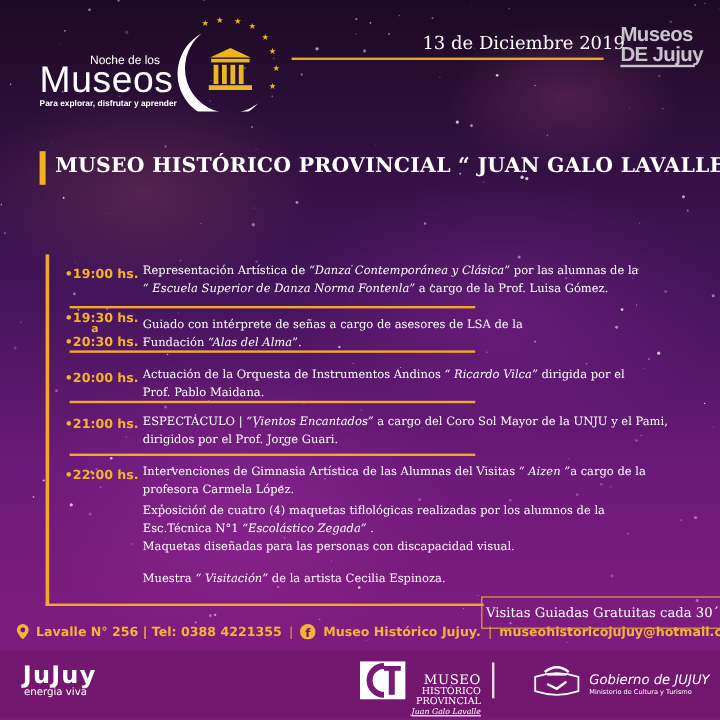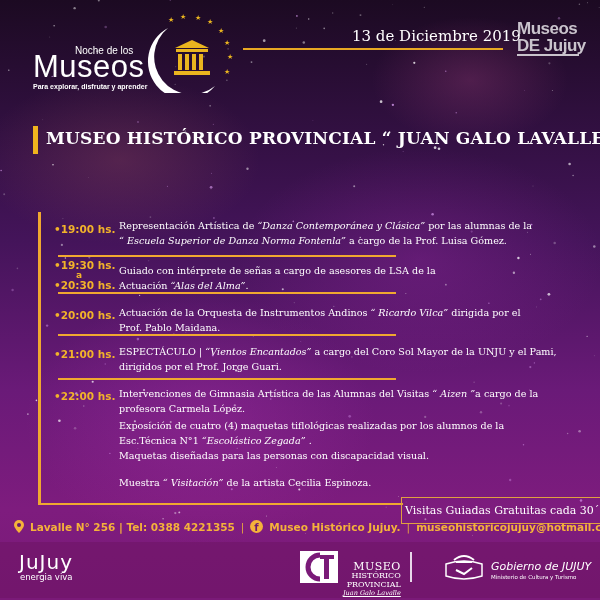--- a/index.html
+++ b/index.html
@@ -34,21 +34,21 @@
   .time{color:#f2b32a;font-family:"DejaVu Sans",sans-serif;font-weight:bold;font-size:10.5px;white-space:nowrap;}
   .time::before{content:"\2022 ";color:#f2b32a;}
   .desc{color:#fff;font-size:9.6px;line-height:15px;}
   .desc i{font-style:italic;}
   .free{left:401px;top:497px;border:1px solid #e0a040;color:#fff;font-size:11px;padding:6px 3px;white-space:nowrap;}
 
   
   .contact{left:14px;top:520px;color:#f5b23a;font-family:"DejaVu Sans",sans-serif;font-weight:bold;font-size:10.5px;white-space:nowrap;display:flex;align-items:center;gap:6px;}
   .divider-v{color:#e7a640;font-weight:normal;}
   .footer{left:0;top:542px;width:600px;height:56px;background:rgba(110,20,100,0.55);}
-  .jujuy{left:19px;top:552px;color:#fff;font-family:"DejaVu Sans",sans-serif;font-weight:normal;font-size:20px;letter-spacing:1px;line-height:20px;}
+  .jujuy{left:19px;top:552px;color:#fff;font-family:"DejaVu Sans",sans-serif;font-weight:bold;font-size:20px;letter-spacing:1px;line-height:20px;}
   .jujuy-sub{left:20px;top:572px;color:#fff;font-family:"DejaVu Sans",sans-serif;font-size:8.5px;}
   .mhp{left:343px;top:562px;color:#fff;font-size:8px;line-height:9px;text-align:right;}
   .mhp .big{font-size:11px;letter-spacing:0.5px;}
   .mhp .sig{font-style:italic;font-size:6.5px;text-decoration:underline;}
   .vline{left:410px;top:552px;width:2px;height:30px;background:#e8d8ea;}
   .gob{left:491px;top:560px;color:#fff;font-family:"DejaVu Sans",sans-serif;font-size:11px;font-style:italic;}
   .gob-sub{left:491px;top:574px;color:#fff;font-family:"DejaVu Sans",sans-serif;font-size:5.5px;}
 </style>
 </head>
 <body>
@@ -278,21 +278,21 @@
       <div><span>Representación Artística de </span><i>“Danza Contemporánea y Clásica”</i><span> por las alumnas de la</span></div>
       <div><i>“ Escuela Superior de Danza Norma Fontenla”</i><span> a cargo de la Prof. Luisa Gómez.</span></div>
     </div>
     <div class="abs" style="left: 54px; top: 259px;">
       <div class="time">19:30 hs.</div>
       <div class="time-conn" style="color: rgb(242, 179, 42); font-family: &quot;DejaVu Sans&quot;, sans-serif; font-weight: bold; font-size: 9px; line-height: 8px; padding-left: 22px;">a</div>
       <div class="time">20:30 hs.</div>
     </div>
     <div class="abs desc" style="left: 119px; top: 263px; width: 470px;">
       <div><span>Guiado con intérprete  de señas a cargo de asesores de LSA de la</span></div>
-      <div><span>Actuación </span><i>“Alas del Alma”</i><span>.</span></div>
+      <div><span>Fundación </span><i>“Alas del Alma”</i><span>.</span></div>
     </div>
     <div class="abs" style="left: 54px; top: 309px;">
       <div class="time">20:00 hs.</div>
     </div>
     <div class="abs desc" style="left: 119px; top: 305px; width: 470px;">
       <div><span>Actuación de la Orquesta de Instrumentos Andinos </span><i>“ Ricardo Vilca”</i><span> dirigida por el</span></div>
       <div><span>Prof. Pablo Maidana.</span></div>
     </div>
     <div class="abs" style="left: 54px; top: 348px; text-align: center;">
       <div class="time">21:00 hs.</div>

